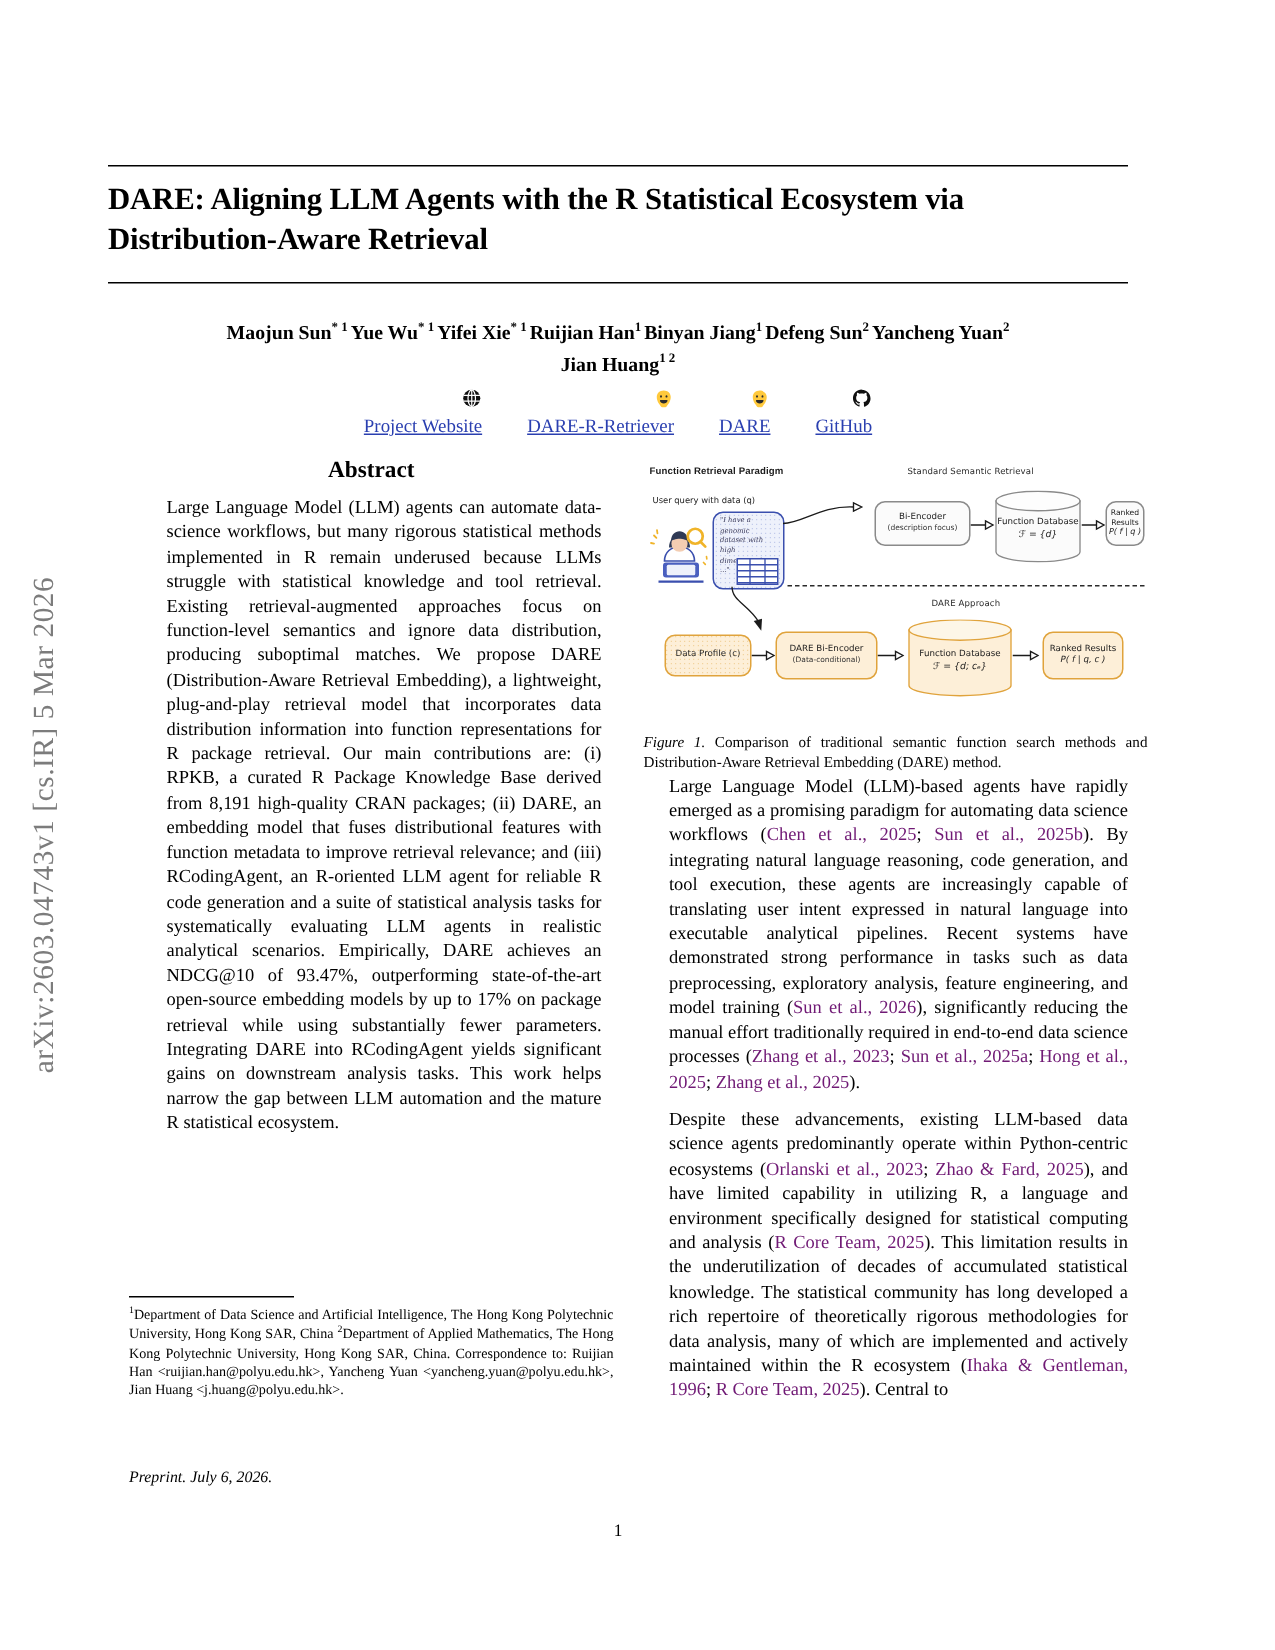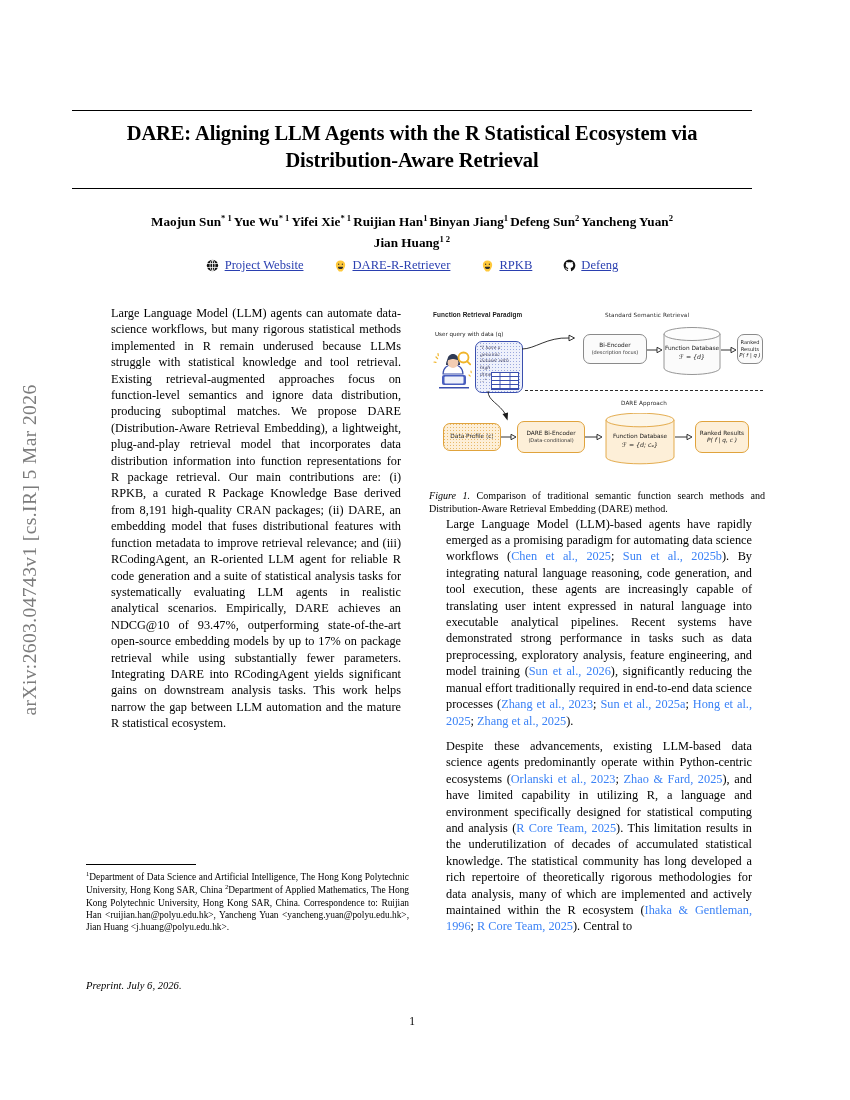--- a/index.html
+++ b/index.html
@@ -37,21 +37,21 @@
     width: 706px; height: 1100px;
   }
 
   .rule { border:0; border-top: 1.6px solid #000; margin: 0; }
   #rule-top { position:absolute; left:0; top:110px; width:680px; }
   #rule-under-title { position:absolute; left:0; top:188px; width:680px; }
 
   
   #title-block {
     position: absolute; left: 0; top: 120px; width: 680px;
-    text-align: center;
+    text-align: left;
   }
   #paper-title {
     font-size: 20.5px; font-weight: bold; line-height: 1.32;
     letter-spacing: -0.1px;
   }
 
   
   #authors-block {
     position: absolute; left: 0; top: 212px; width: 680px;
     text-align: center;
@@ -61,21 +61,21 @@
   .author { white-space: nowrap; margin: 0 1px; }
   .sup { font-size: 8.6px; vertical-align: super; font-weight: bold; }
 
   
   #badges-row {
     position: absolute; left: 0; top: 258px; width: 680px;
     display: flex; justify-content: center; align-items: center;
     gap: 30px;
     font-size: 12.6px;
   }
-  .badge { display: flex; align-items: flex-start; gap: 5px; color: #2a3fb0; white-space: nowrap; }
+  .badge { display: flex; align-items: flex-end; gap: 5px; color: #2a3fb0; white-space: nowrap; flex-direction: column; }
   .badge-label { color: #2a3fb0; }
   .badge-icon { display:inline-flex; align-items:center; justify-content:center; width:14px; height:14px; }
 
   
   .col { position: absolute; top: 305px; width: 323px; }
   #col-left  { left: 14px; }
   #col-right { left: 357px; }
 
   h2.abstract-head {
     font-size: 15.5px; font-weight: bold; text-align: center;
@@ -87,21 +87,21 @@
     margin: 0 0 9px 17px;
     hyphens: auto;
     -webkit-hyphens: auto;
   }
   #abstract-text { padding: 0 8px; }
 
   h2.section-head {
     font-size: 15px; font-weight: bold;
     margin: 14px 0 9px 0;
   }
-  .cite { color: #3b82f6; }
+  .cite { color: #701a75; }
 
   
   #footnote {
     position: absolute; left: 14px; top: 864px; width: 323px;
   }
   #footnote-rule { width: 110px; border-top: 0.9px solid #000; margin: 0 0 5px 0; }
   #footnote-text {
     font-size: 9.4px; line-height: 1.3; text-align: justify;
     margin: 0;
     hyphens: auto; -webkit-hyphens: auto;
@@ -231,34 +231,35 @@
 
     <a class="badge" href="#">
       <span class="badge-icon">
         <svg width="13" height="13" viewBox="0 0 24 24">
           <path d="M12 2.6c5 0 8.6 3.4 8.6 8 0 3.2-1 5.4-2.1 7.2-1 1.6-2.2 2.9-3 4.2a2 2 0 0 1-1.7 1H10.2a2 2 0 0 1-1.7-1c-.8-1.3-2-2.6-3-4.2-1.1-1.8-2.1-4-2.1-7.2 0-4.6 3.6-8 8.6-8z" fill="#FFC93C"></path>
           <ellipse cx="8.6" cy="9.7" rx="1.15" ry="1.5" fill="#2b2b2b"></ellipse>
           <ellipse cx="15.4" cy="9.7" rx="1.15" ry="1.5" fill="#2b2b2b"></ellipse>
           <path d="M8.2 14.3h7.6a.9.9 0 0 1 .85 1.2c-.6 1.7-2.3 2.9-4.65 2.9s-4.05-1.2-4.65-2.9a.9.9 0 0 1 .85-1.2z" fill="#2b2b2b"></path>
         </svg>
       </span>
-      <span class="badge-label">RPKB</span>
+      <span class="badge-label">DARE</span>
     </a>
 
     <a class="badge" href="#">
       <span class="badge-icon">
         <svg width="13" height="13" viewBox="0 0 24 24">
           <path fill="#111" d="M12 1.3C6 1.3 1.2 6.1 1.2 12c0 4.8 3.1 8.8 7.4 10.2.5.1.7-.2.7-.5v-1.9c-3 .7-3.6-1.3-3.6-1.3-.5-1.2-1.2-1.6-1.2-1.6-1-.7.1-.7.1-.7 1.1.1 1.6 1.1 1.6 1.1 1 1.7 2.6 1.2 3.2.9.1-.7.4-1.2.7-1.5-2.4-.3-5-1.2-5-5.4 0-1.2.4-2.2 1.1-3-.1-.3-.5-1.4.1-2.9 0 0 .9-.3 3 1.1.9-.2 1.8-.4 2.7-.4.9 0 1.8.1 2.7.4 2.1-1.4 3-1.1 3-1.1.6 1.5.2 2.6.1 2.9.7.8 1.1 1.8 1.1 3 0 4.2-2.6 5.1-5 5.4.4.3.8 1 .8 2.1v3.1c0 .3.2.6.7.5 4.3-1.4 7.4-5.4 7.4-10.2 0-5.9-4.8-10.7-10.8-10.7z"></path>
         </svg>
       </span>
-      <span class="badge-label">Defeng</span>
+      <span class="badge-label">GitHub</span>
     </a>
   </div>
 
   <div class="col" id="col-left">
+    <h2 class="abstract-head">Abstract</h2>
     <p class="body" id="abstract-text">Large Language Model (LLM) agents can automate data-science workflows, but many rigorous statistical methods implemented in R remain underused because LLMs struggle with statistical knowledge and tool retrieval. Existing retrieval-augmented approaches focus on function-level semantics and ignore data distribution, producing suboptimal matches. We propose DARE (Distribution-Aware Retrieval Embedding), a lightweight, plug-and-play retrieval model that incorporates data distribution information into function representations for R package retrieval. Our main contributions are: (i) RPKB, a curated R Package Knowledge Base derived from 8,191 high-quality CRAN packages; (ii) DARE, an embedding model that fuses distributional features with function metadata to improve retrieval relevance; and (iii) RCodingAgent, an R-oriented LLM agent for reliable R code generation and a suite of statistical analysis tasks for systematically evaluating LLM agents in realistic analytical scenarios. Empirically, DARE achieves an NDCG@10 of 93.47%, outperforming state-of-the-art open-source embedding models by up to 17% on package retrieval while using substantially fewer parameters. Integrating DARE into RCodingAgent yields significant gains on downstream analysis tasks. This work helps narrow the gap between LLM automation and the mature R statistical ecosystem.</p>
   </div>
 
   <div class="col" id="col-right">
 
     <div id="figure-block" style="position:relative;left:0;top:0;width:336px;">
       <div id="figure-canvas">
 
         <div class="fg-title" style="left:4px; top:6px;">Function Retrieval Paradigm</div>
 

